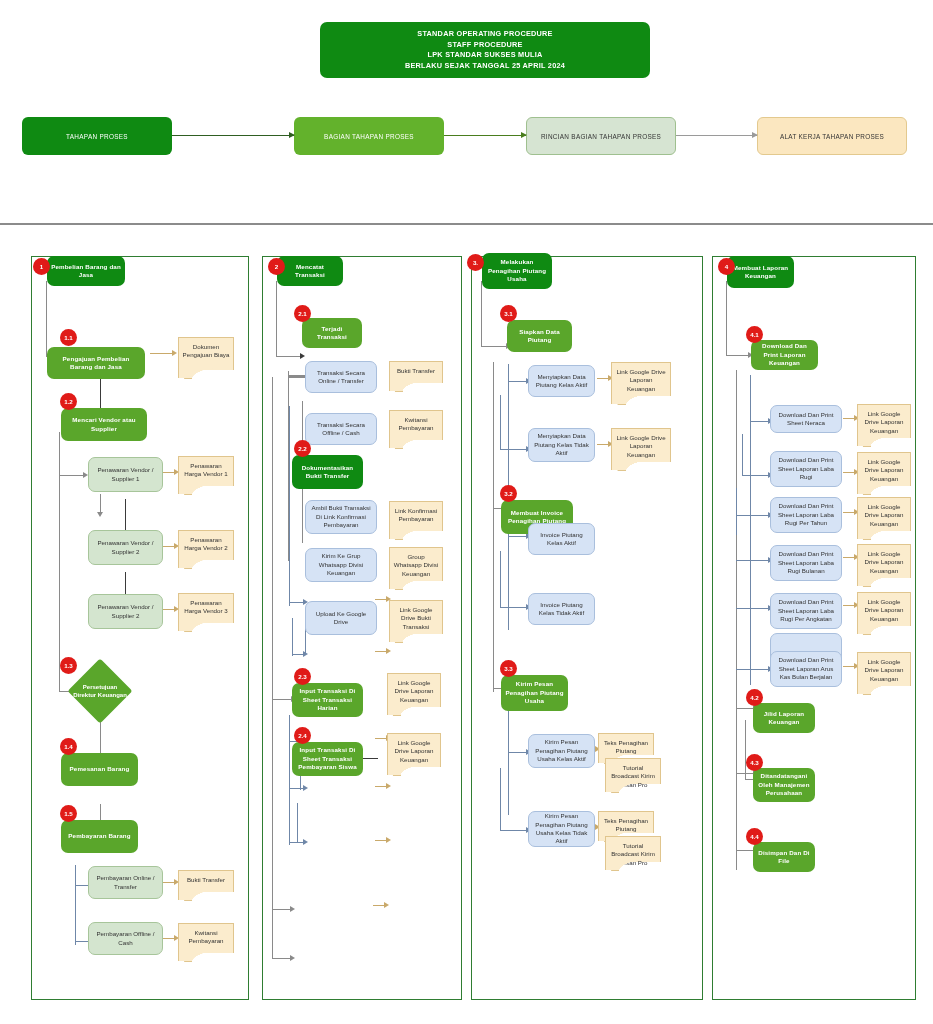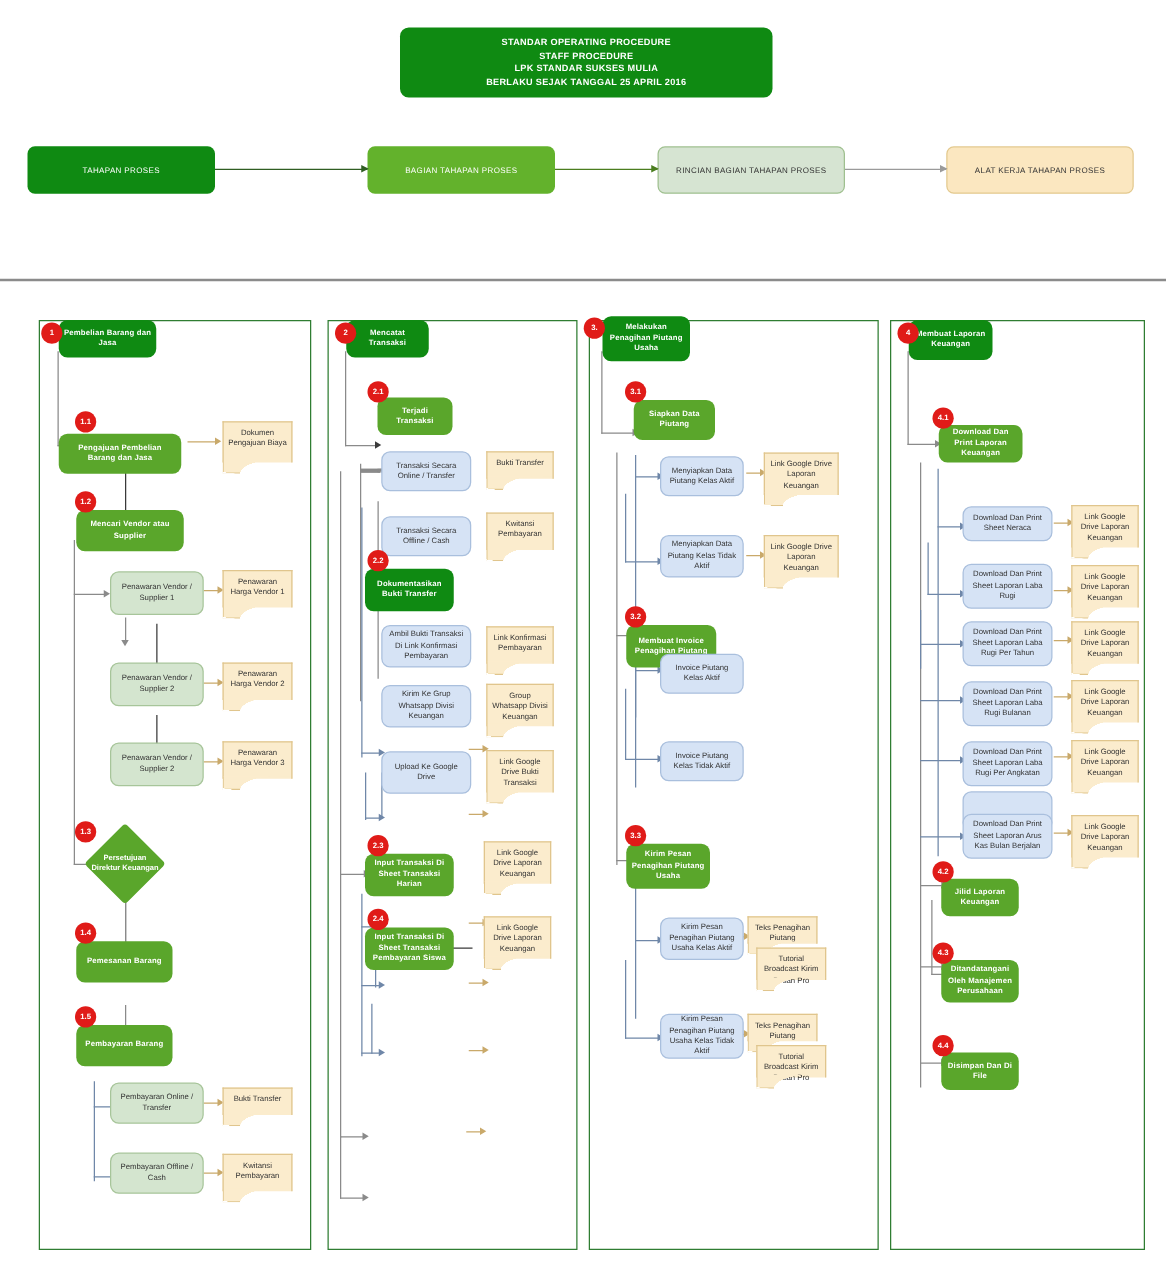--- a/index.html
+++ b/index.html
@@ -20,21 +20,21 @@
   #header-band {
     position: absolute;
     left: 0; top: 0;
     width: 933px; height: 224px;
     border-bottom: 1px solid #8b8b8b;
     background: #fff;
   }
   #title-box {
     position: absolute;
     left: 320px; top: 22px;
-    width: 298px; height: 56px;
+    width: 330px; height: 56px;
     background: #0f8a12;
     border-radius: 7px;
     color: #ffffff;
     display: flex; flex-direction: column;
     align-items: center; justify-content: center;
     font-size: 7.3px;
     line-height: 10.5px;
     letter-spacing: .25px;
     text-align: center;
     font-weight: bold;
@@ -194,21 +194,21 @@
 <body>
 
 <div id="page">
 
   <div id="header-band">
 
     <div id="title-box">
       <span>STANDAR OPERATING PROCEDURE</span>
       <span>STAFF PROCEDURE</span>
       <span>LPK STANDAR SUKSES MULIA</span>
-      <span>BERLAKU SEJAK TANGGAL  25 APRIL 2016</span>
+      <span>BERLAKU SEJAK TANGGAL  25 APRIL 2024</span>
     </div>
 
     <div class="legend-box lg1">TAHAPAN PROSES</div>
     <div class="legend-box lg2">BAGIAN TAHAPAN PROSES</div>
     <div class="legend-box lg3">RINCIAN BAGIAN TAHAPAN PROSES</div>
     <div class="legend-box lg4">ALAT KERJA TAHAPAN PROSES</div>
 
     <div class="legend-arrow la1"></div>
     <div class="legend-arrow la2"></div>
     <div class="legend-arrow la3"></div>

